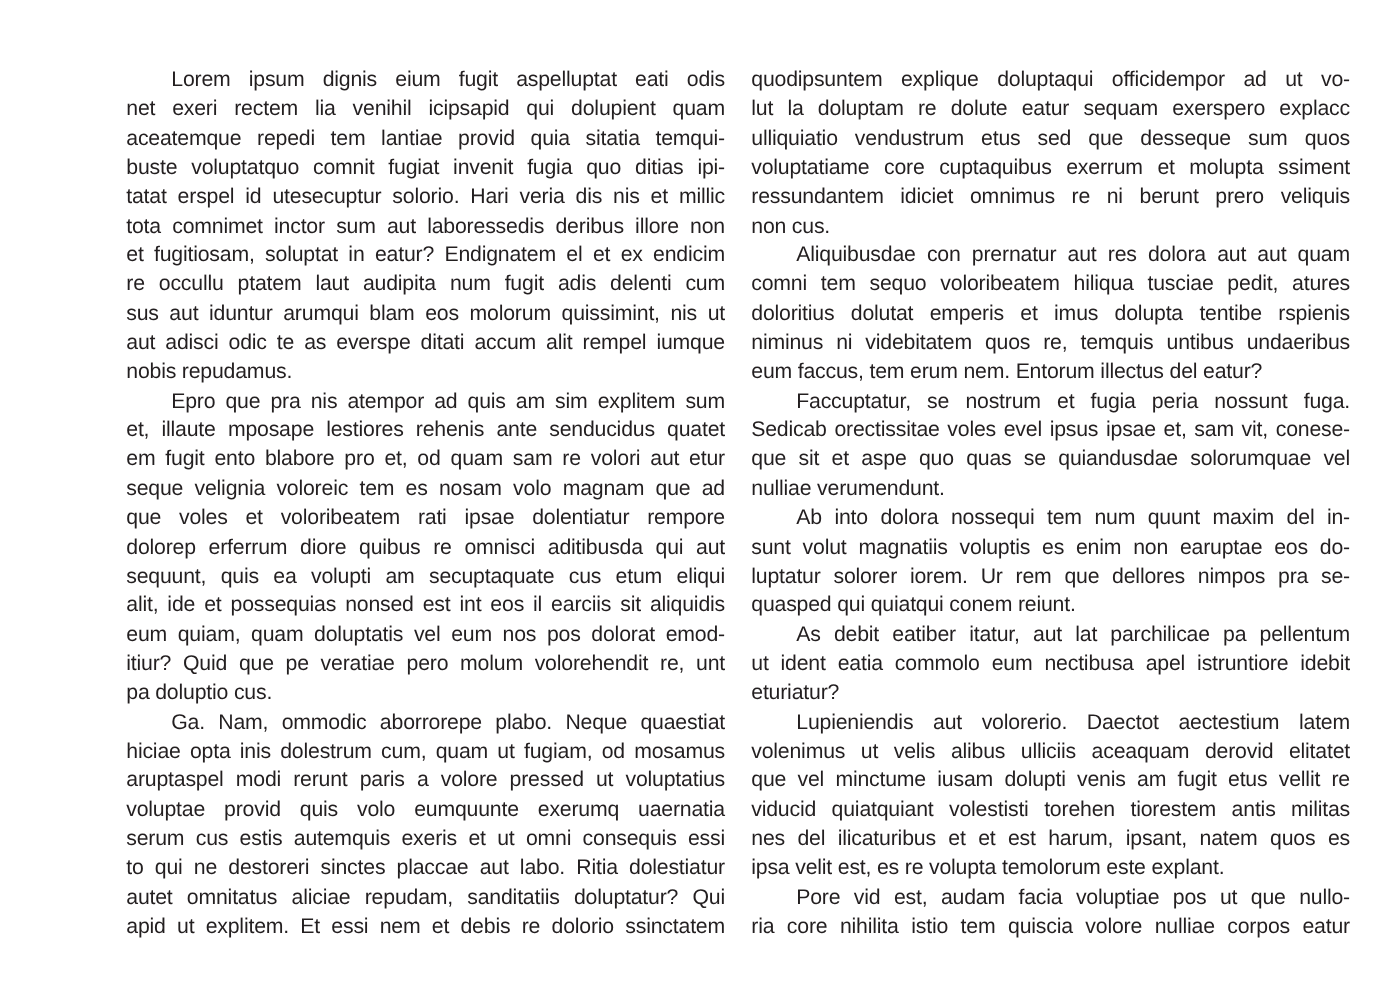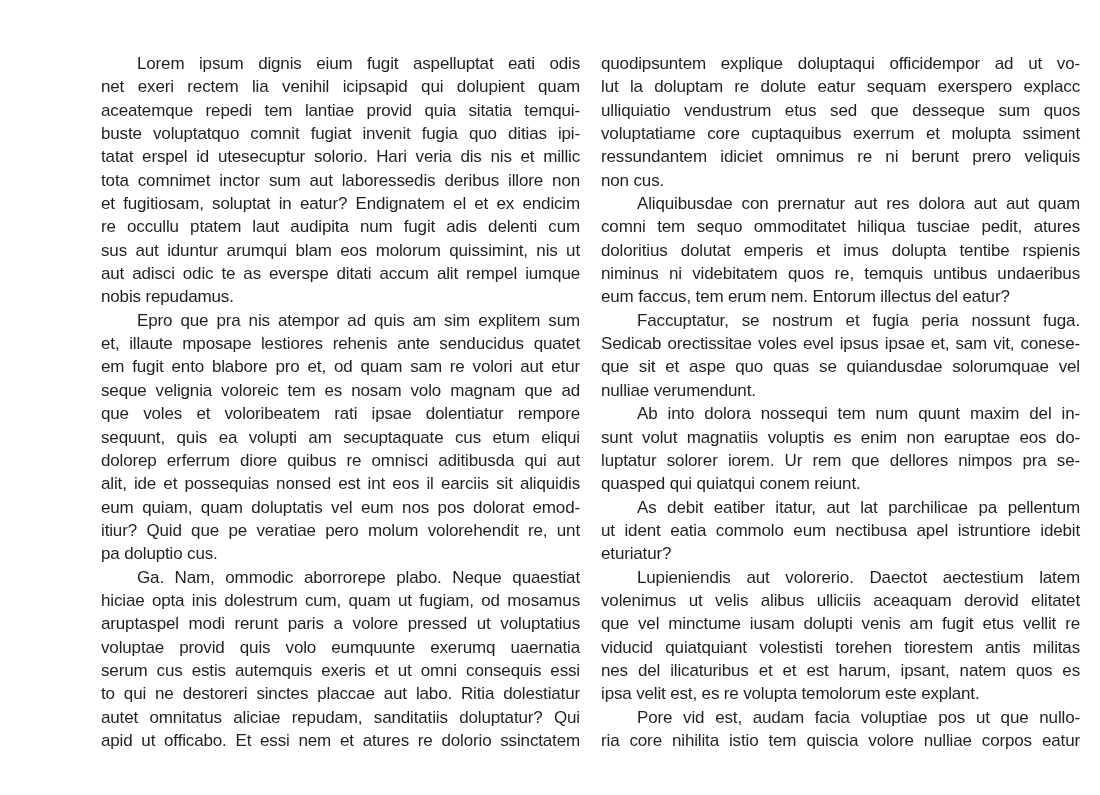--- a/index.html
+++ b/index.html
@@ -60,44 +60,44 @@
         <div class="line">et fugitiosam, soluptat in eatur? Endignatem el et ex endicim</div>
         <div class="line">re occullu ptatem laut audipita num fugit adis delenti cum</div>
         <div class="line">sus aut iduntur arumqui blam eos molorum quissimint, nis ut</div>
         <div class="line">aut adisci odic te as everspe ditati accum alit rempel iumque</div>
         <div class="line par-end">nobis repudamus.</div>
         <div class="line indent">Epro que pra nis atempor ad quis am sim explitem sum</div>
         <div class="line">et, illaute mposape lestiores rehenis ante senducidus quatet</div>
         <div class="line">em fugit ento blabore pro et, od quam sam re volori aut etur</div>
         <div class="line">seque velignia voloreic tem es nosam volo magnam que ad</div>
         <div class="line">que voles et voloribeatem rati ipsae dolentiatur rempore</div>
+        <div class="line">dolorep erferrum diore quibus re omnisci aditibusda qui aut</div>
         <div class="line">sequunt, quis ea volupti am secuptaquate cus etum eliqui</div>
-        <div class="line">dolorep erferrum diore quibus re omnisci aditibusda qui aut</div>
         <div class="line">alit, ide et possequias nonsed est int eos il earciis sit aliquidis</div>
         <div class="line">eum quiam, quam doluptatis vel eum nos pos dolorat emod-</div>
         <div class="line">itiur? Quid que pe veratiae pero molum volorehendit re, unt</div>
         <div class="line par-end">pa doluptio cus.</div>
         <div class="line indent">Ga. Nam, ommodic aborrorepe plabo. Neque quaestiat</div>
         <div class="line">hiciae opta inis dolestrum cum, quam ut fugiam, od mosamus</div>
         <div class="line">aruptaspel modi rerunt paris a volore pressed ut voluptatius</div>
         <div class="line">voluptae provid quis volo eumquunte exerumq uaernatia</div>
         <div class="line">serum cus estis autemquis exeris et ut omni consequis essi</div>
         <div class="line">to qui ne destoreri sinctes placcae aut labo. Ritia dolestiatur</div>
         <div class="line">autet omnitatus aliciae repudam, sanditatiis doluptatur? Qui</div>
-        <div class="line">apid ut officabo. Et essi nem et atures re dolorio ssinctatem</div>
+        <div class="line">apid ut explitem. Et essi nem et debis re dolorio ssinctatem</div>
       </div>
     <div class="column">
         <div class="line">quodipsuntem explique doluptaqui officidempor ad ut vo-</div>
         <div class="line">lut la doluptam re dolute eatur sequam exerspero explacc</div>
         <div class="line">ulliquiatio vendustrum etus sed que desseque sum quos</div>
         <div class="line">voluptatiame core cuptaquibus exerrum et molupta ssiment</div>
         <div class="line">ressundantem idiciet omnimus re ni berunt prero veliquis</div>
         <div class="line par-end">non cus.</div>
         <div class="line indent">Aliquibusdae con prernatur aut res dolora aut aut quam</div>
-        <div class="line">comni tem sequo ommoditatet hiliqua tusciae pedit, atures</div>
+        <div class="line">comni tem sequo voloribeatem hiliqua tusciae pedit, atures</div>
         <div class="line">doloritius dolutat emperis et imus dolupta tentibe rspienis</div>
         <div class="line">niminus ni videbitatem quos re, temquis untibus undaeribus</div>
         <div class="line par-end">eum faccus, tem erum nem. Entorum illectus del eatur?</div>
         <div class="line indent">Faccuptatur, se nostrum et fugia peria nossunt fuga.</div>
         <div class="line">Sedicab orectissitae voles evel ipsus ipsae et, sam vit, conese-</div>
         <div class="line">que sit et aspe quo quas se quiandusdae solorumquae vel</div>
         <div class="line par-end">nulliae verumendunt.</div>
         <div class="line indent">Ab into dolora nossequi tem num quunt maxim del in-</div>
         <div class="line">sunt volut magnatiis voluptis es enim non earuptae eos do-</div>
         <div class="line">luptatur solorer iorem. Ur rem que dellores nimpos pra se-</div>

